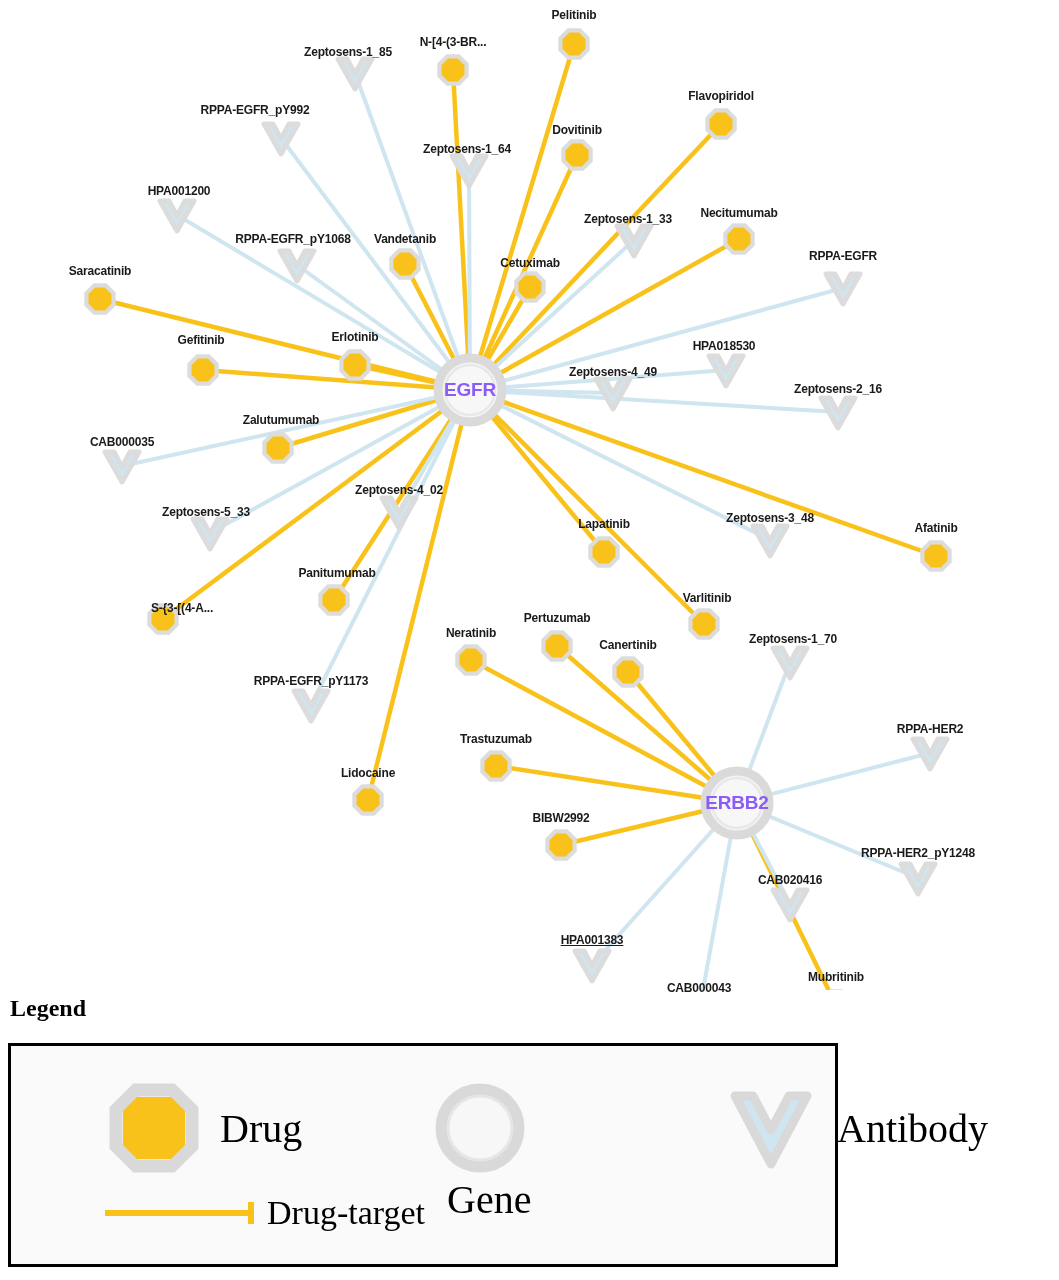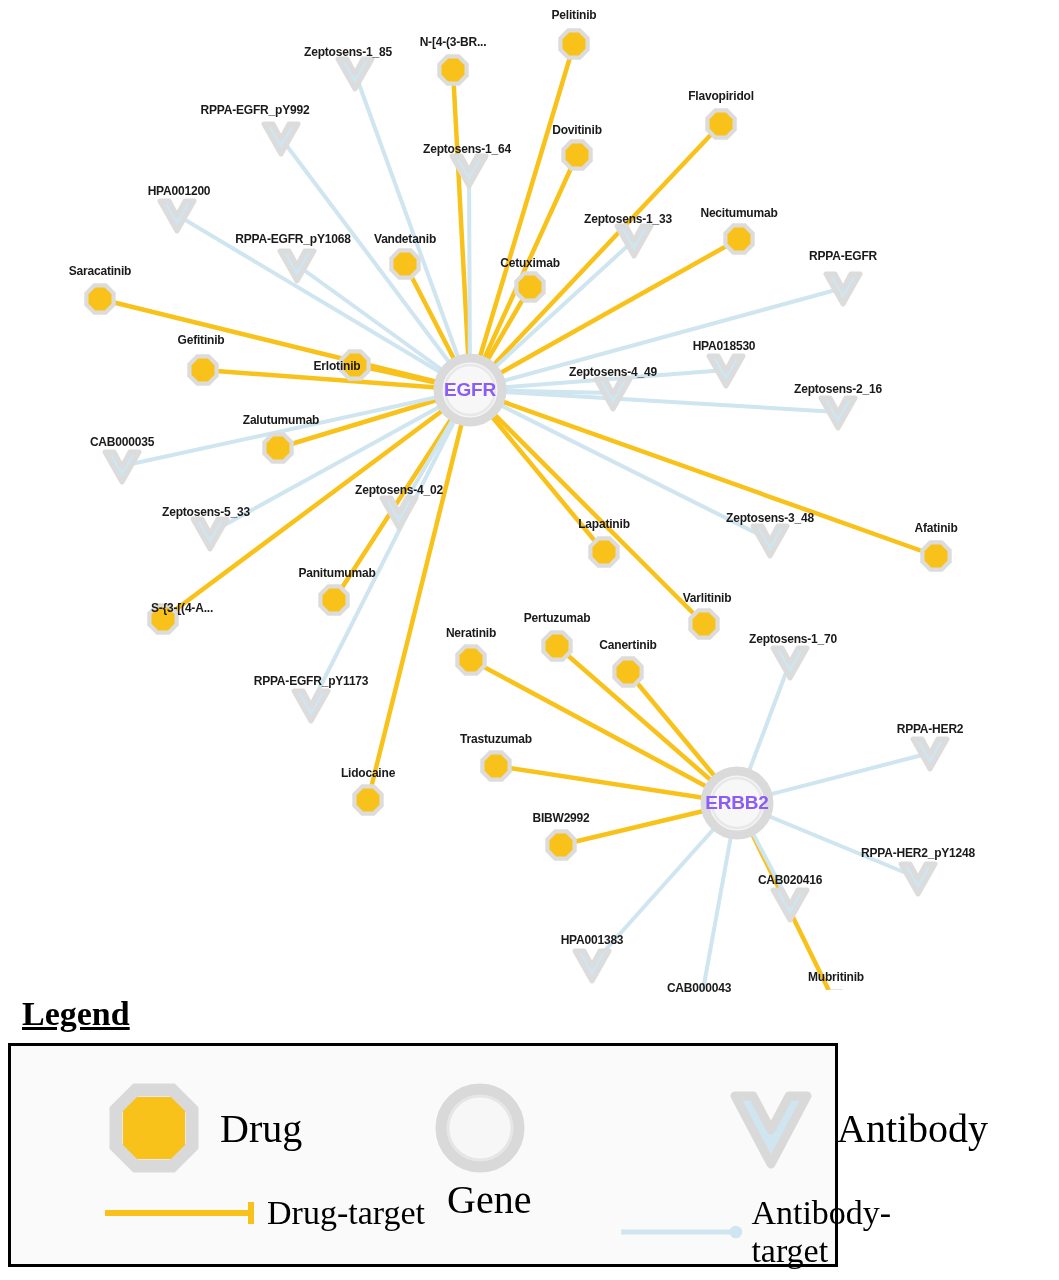--- a/index.html
+++ b/index.html
@@ -45,27 +45,26 @@
     left: 8px;
     top: 1043px;
     width: 830px;
     height: 224px;
     border: 3px solid #000;
     background: #fafafa;
     box-sizing: border-box;
   }
   #legend-title {
     position: absolute;
-    left: 22px;
+    left: 10px;
     top: 995px;
     font-family: "Liberation Serif", serif;
-    font-size: 34px;
+    font-size: 24px;
     font-weight: bold;
     color: #000;
-    text-decoration: underline;
   }
   .legend-row1 {
     position: absolute;
     top: 28px;
     left: 0;
     width: 100%;
     height: 110px;
   }
   .legend-item {
     position: absolute;
@@ -312,21 +311,21 @@
   <div id="labels-layer">
       <div class="node-label" style="left: 574px; top: 15px;">Pelitinib</div>
       <div class="node-label" style="left: 453px; top: 42px;">N-[4-(3-BR...</div>
       <div class="node-label" style="left: 721px; top: 96px;">Flavopiridol</div>
       <div class="node-label" style="left: 577px; top: 130px;">Dovitinib</div>
       <div class="node-label" style="left: 739px; top: 213px;">Necitumumab</div>
       <div class="node-label" style="left: 405px; top: 239px;">Vandetanib</div>
       <div class="node-label" style="left: 530px; top: 263px;">Cetuximab</div>
       <div class="node-label" style="left: 100px; top: 271px;">Saracatinib</div>
       <div class="node-label" style="left: 201px; top: 340px;">Gefitinib</div>
-      <div class="node-label" style="left: 337px; top: 337px; margin-top: 29px;">Erlotinib</div>
+      <div class="node-label" style="left: 355px; top: 337px;">Erlotinib</div>
       <div class="node-label" style="left: 281px; top: 420px;">Zalutumumab</div>
       <div class="node-label" style="left: 337px; top: 573px;">Panitumumab</div>
       <div class="node-label" style="left: 163px; top: 608px; margin-left: 19px;">S-{3-[(4-A...</div>
       <div class="node-label" style="left: 604px; top: 524px;">Lapatinib</div>
       <div class="node-label" style="left: 936px; top: 528px;">Afatinib</div>
       <div class="node-label" style="left: 707px; top: 598px;">Varlitinib</div>
       <div class="node-label" style="left: 557px; top: 618px;">Pertuzumab</div>
       <div class="node-label" style="left: 628px; top: 645px;">Canertinib</div>
       <div class="node-label" style="left: 471px; top: 633px;">Neratinib</div>
       <div class="node-label" style="left: 496px; top: 739px;">Trastuzumab</div>
@@ -345,21 +344,21 @@
       <div class="node-label" style="left: 838px; top: 389px;">Zeptosens-2_16</div>
       <div class="node-label" style="left: 122px; top: 442px;">CAB000035</div>
       <div class="node-label" style="left: 399px; top: 490px;">Zeptosens-4_02</div>
       <div class="node-label" style="left: 206px; top: 512px;">Zeptosens-5_33</div>
       <div class="node-label" style="left: 770px; top: 518px;">Zeptosens-3_48</div>
       <div class="node-label" style="left: 311px; top: 681px;">RPPA-EGFR_pY1173</div>
       <div class="node-label" style="left: 793px; top: 639px;">Zeptosens-1_70</div>
       <div class="node-label" style="left: 930px; top: 729px;">RPPA-HER2</div>
       <div class="node-label" style="left: 918px; top: 853px;">RPPA-HER2_pY1248</div>
       <div class="node-label" style="left: 790px; top: 880px;">CAB020416</div>
-      <div class="node-label" style="left: 592px; top: 940px;">HPA001383</div>
+      <div class="node-label" style="left: 592px; top: 940px; text-decoration: underline;">HPA001383</div>
       <div class="node-label" style="left: 699px; top: 988px;">CAB000043</div>
       <div class="node-label gene-label" style="left: 470px; top: 390px;">EGFR</div>
       <div class="node-label gene-label" style="left: 737px; top: 803px;">ERBB2</div>
     </div>
 </div>
 
 <div id="legend-title">Legend</div>
 
 <div id="legend-box">
   <div class="legend-row1">
@@ -389,21 +388,14 @@
   </div>
 
   <div class="legend-row2">
     <div class="legend-item" style="left:90px; top:0px;">
       <svg width="160" height="30" viewBox="0 0 160 30">
         <line x1="4" y1="15" x2="150" y2="15" stroke="#f9c21a" stroke-width="6"></line>
         <line x1="150" y1="4" x2="150" y2="26" stroke="#f9c21a" stroke-width="6"></line>
       </svg>
       <span class="legend-edge-text">Drug-target</span>
     </div>
-    <div class="legend-item" style="left:607px; top:0px;">
-      <svg width="160" height="30" viewBox="0 0 160 30">
-        <line x1="4" y1="15" x2="144" y2="15" stroke="#cfe5ef" stroke-width="6"></line>
-        <circle cx="148" cy="15" r="8" fill="#cfe5ef"></circle>
-      </svg>
-      <span class="legend-edge-text">Antibody-target</span>
-    </div>
   </div>
 </div>
 
 </body></html>

